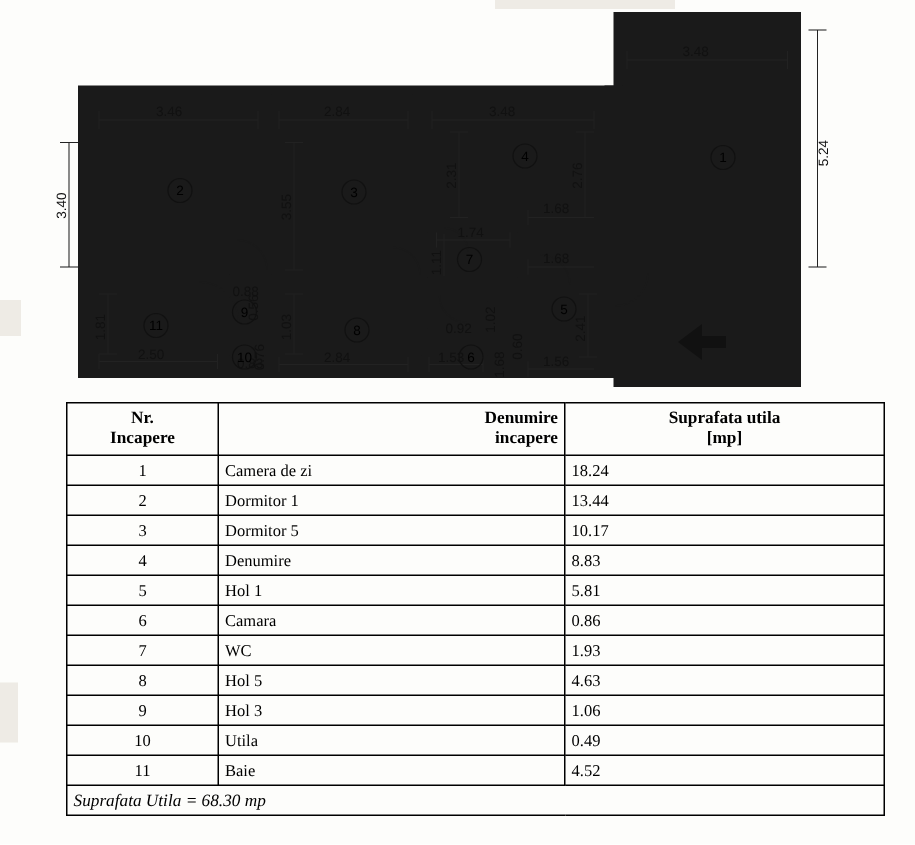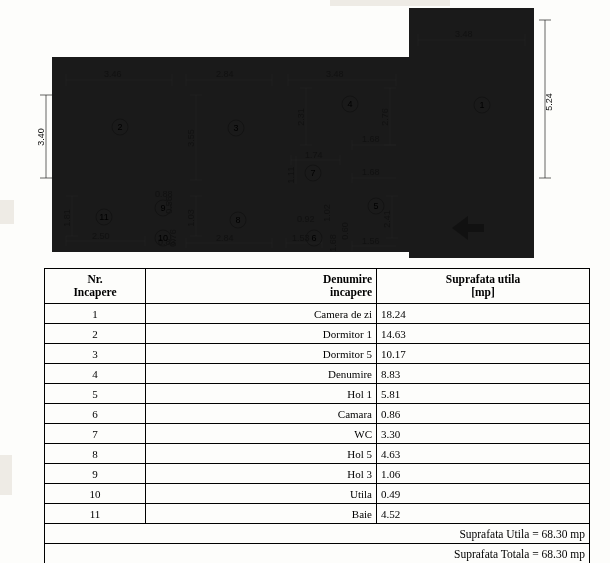--- a/index.html
+++ b/index.html
@@ -67,26 +67,27 @@
     text-align: center;
     line-height: 1.15;
     height: 30px;
     font-size: 11.5px;
   }
   .col-nr { width: 92px; text-align: center; margin-left: 14px; }
   .col-name { width: 222px; text-align: left; padding-left: 28px; }
   .col-area { width: 204px; text-align: center; }
 
   td.num { text-align: center; }
-  td.name { text-align: right; padding-left: 28px; }
+  td.name { text-align: left; padding-left: 28px; }
   td.area { text-align: left; }
 
   tr.total td {
-    text-align: right;
+    text-align: left;
     font-size: 11.5px;
+    font-style: italic;
   }
 
   
   .smudge {
     position: absolute;
     background: #e8e4dd;
     opacity: 0.75;
   }
   #smudge-left-1 { left: 0; top: 200px; width: 14px; height: 24px; }
   #smudge-left-2 { left: 0; top: 455px; width: 12px; height: 40px; }
@@ -313,21 +314,21 @@
       </thead>
       <tbody>
         <tr>
           <td class="num">1</td>
           <td class="name">Camera de zi</td>
           <td class="area">18.24</td>
         </tr>
         <tr>
           <td class="num">2</td>
           <td class="name">Dormitor 1</td>
-          <td class="area">14.63</td>
+          <td class="area">13.44</td>
         </tr>
         <tr>
           <td class="num">3</td>
           <td class="name">Dormitor 5</td>
           <td class="area">10.17</td>
         </tr>
         <tr>
           <td class="num">4</td>
           <td class="name">Denumire</td>
           <td class="area">8.83</td>
@@ -338,21 +339,21 @@
           <td class="area">5.81</td>
         </tr>
         <tr>
           <td class="num">6</td>
           <td class="name">Camara</td>
           <td class="area">0.86</td>
         </tr>
         <tr>
           <td class="num">7</td>
           <td class="name">WC</td>
-          <td class="area">3.30</td>
+          <td class="area">1.93</td>
         </tr>
         <tr>
           <td class="num">8</td>
           <td class="name">Hol 5</td>
           <td class="area">4.63</td>
         </tr>
         <tr>
           <td class="num">9</td>
           <td class="name">Hol 3</td>
           <td class="area">1.06</td>
@@ -363,21 +364,18 @@
           <td class="area">0.49</td>
         </tr>
         <tr>
           <td class="num">11</td>
           <td class="name">Baie</td>
           <td class="area">4.52</td>
         </tr>
         <tr class="total">
           <td colspan="3">Suprafata Utila = 68.30 mp</td>
         </tr>
-        <tr class="total">
-          <td colspan="3">Suprafata Totala = 68.30 mp</td>
-        </tr>
 
       </tbody>
     </table>
   </div>
 
 </div>
 
 </body></html>

